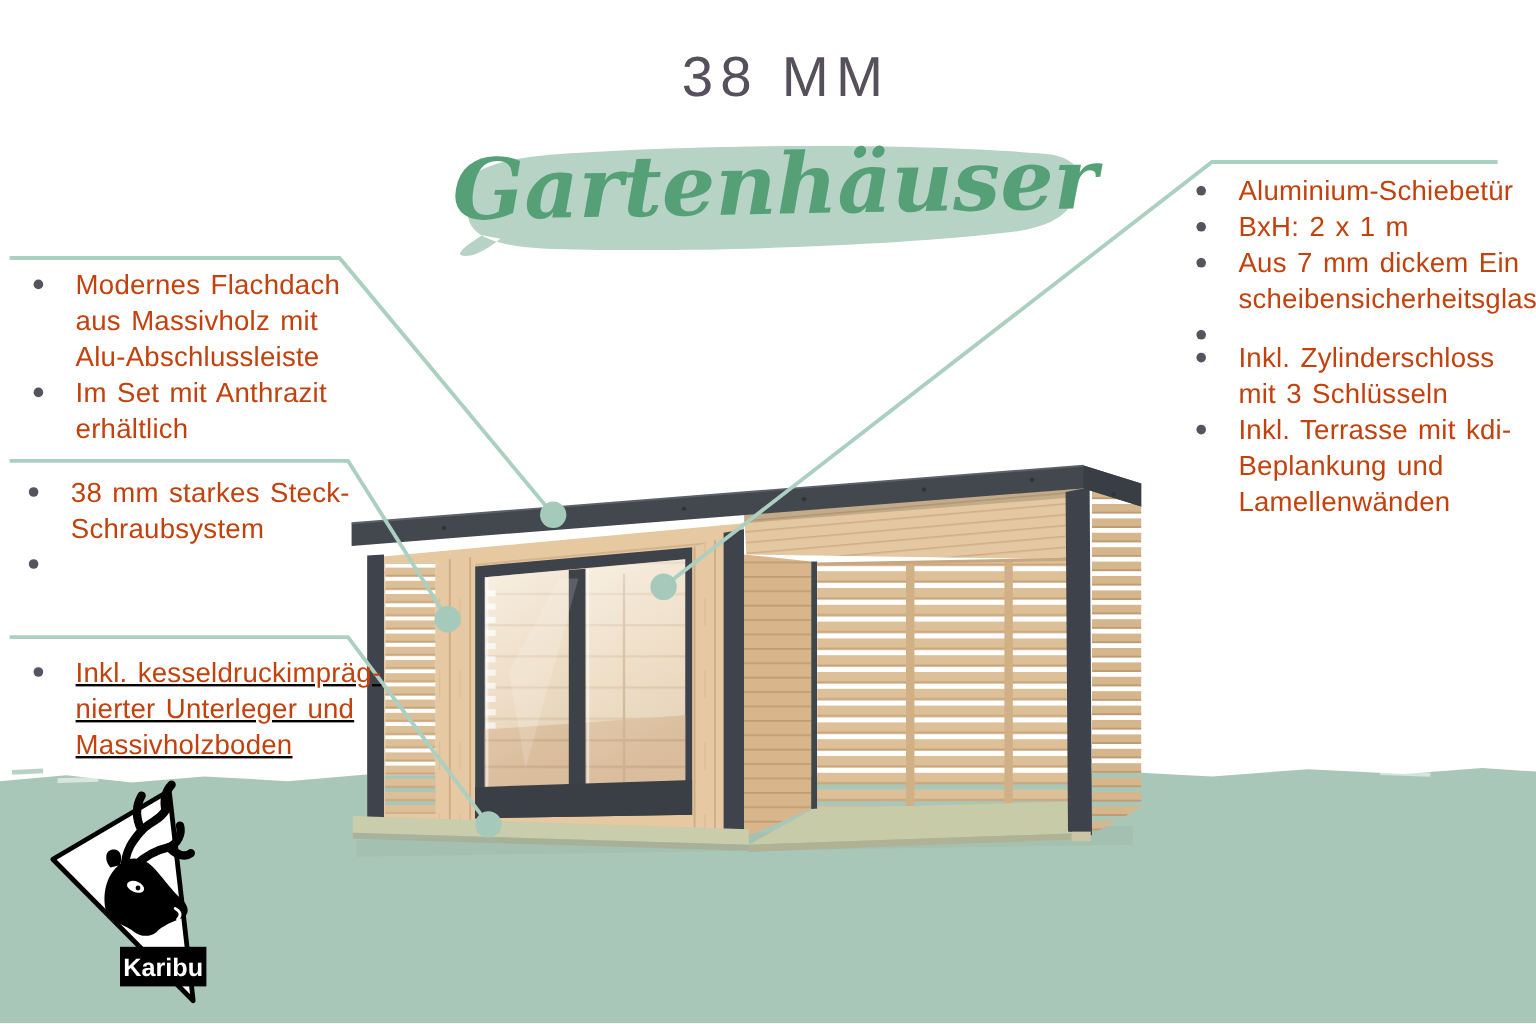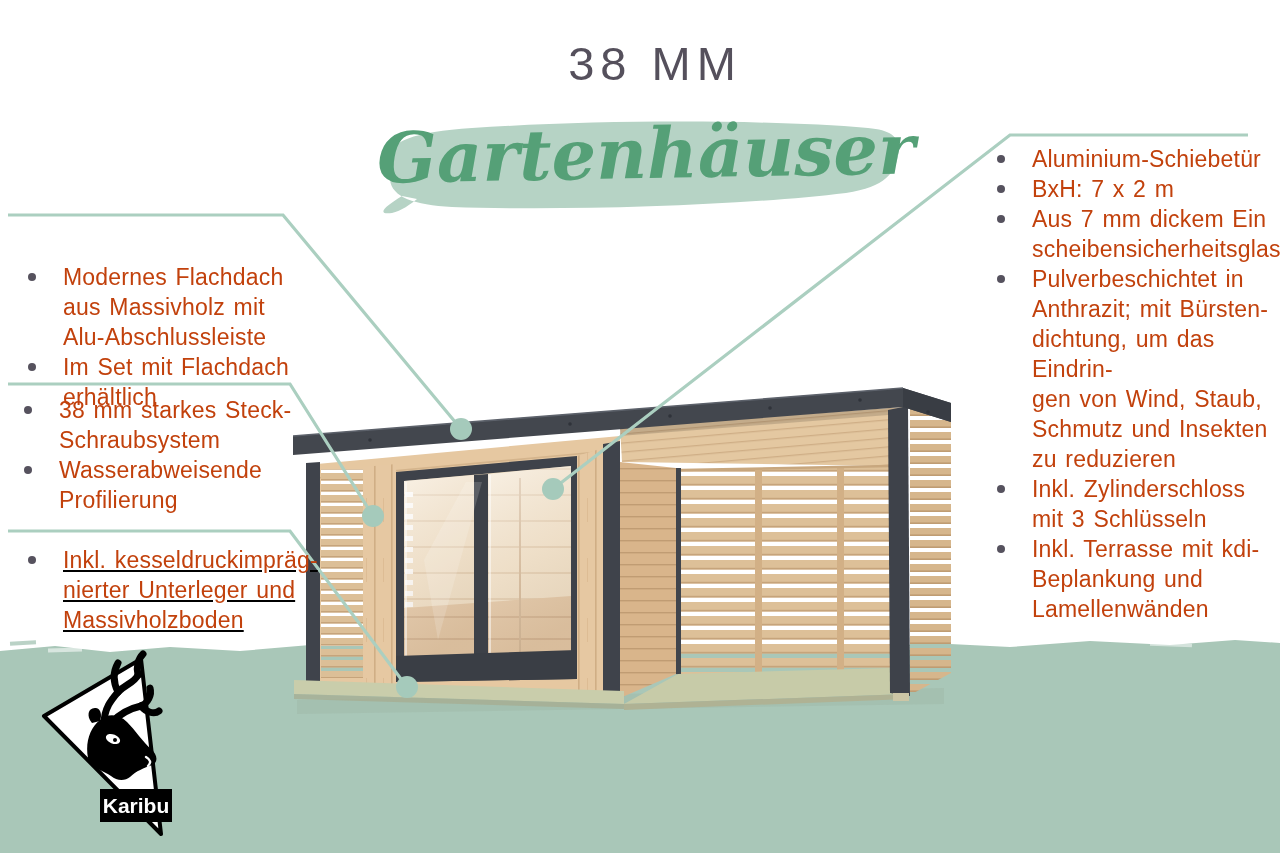--- a/index.html
+++ b/index.html
@@ -10,21 +10,21 @@
     font-size:47px;font-weight:400;letter-spacing:6px;color:#55505c;margin:0;}
   .script-title{position:absolute;left:0;top:112px;width:1292px;text-align:center;z-index:2;
     font-family:"DejaVu Serif", serif;font-style:italic;font-weight:700;
     font-size:70px;color:#55a077;margin:0;transform:rotate(-1deg);}
   .callout{position:absolute;z-index:2;}
   .callout ul{list-style:none;margin:0;padding:0;}
   .callout li{display:flex;align-items:flex-start;}
   .blt{flex:none;width:8px;height:8px;border-radius:50%;background:#56525e;margin-top:11px;}
   .txt{margin-left:27px;white-space:pre-line;font-size:23px;line-height:30px;color:#c2410c;
        letter-spacing:0.2px;word-spacing:2px;}
-  .co-left1{left:28px;top:222px;margin-top:40px;}
+  .co-left1{left:28px;top:222px;}
   .co-left2{left:24px;top:395px;}
   .co-left3{left:28px;top:545px;text-decoration:underline;}
   .co-right{left:997px;top:144px;}
 </style>
 </head>
 <body>
 
 <div class="stage">
 
 <svg class="layer" width="1280" height="853" viewBox="0 0 1280 853">
@@ -238,37 +238,35 @@
 <div class="callout co-left1">
   <ul>
     <li>
       <span class="blt"></span>
       <span class="txt">Modernes Flachdach
 aus Massivholz mit
 Alu-Abschlussleiste</span>
     </li>
     <li>
       <span class="blt"></span>
-      <span class="txt">Im Set mit Flachdach
+      <span class="txt">Im Set mit Anthrazit
 erhältlich</span>
     </li>
   </ul>
 </div>
 
 <div class="callout co-left2">
   <ul>
     <li>
       <span class="blt"></span>
       <span class="txt">38 mm starkes Steck-
 Schraubsystem</span>
     </li>
     <li>
       <span class="blt"></span>
-      <span class="txt">Wasserabweisende
-Profilierung</span>
     </li>
   </ul>
 </div>
 
 <div class="callout co-left3">
   <ul>
     <li>
       <span class="blt"></span>
       <span class="txt">Inkl. kesseldruckimpräg-
 nierter Unterleger und
@@ -278,35 +276,29 @@
 </div>
 
 <div class="callout co-right">
   <ul>
     <li>
       <span class="blt"></span>
       <span class="txt">Aluminium-Schiebetür</span>
     </li>
     <li>
       <span class="blt"></span>
-      <span class="txt">BxH: 7 x 2 m</span>
+      <span class="txt">BxH: 2 x 1 m</span>
     </li>
     <li>
       <span class="blt"></span>
       <span class="txt">Aus 7 mm dickem Ein
 scheibensicherheitsglas</span>
     </li>
     <li>
       <span class="blt"></span>
-      <span class="txt">Pulverbeschichtet in
-Anthrazit; mit Bürsten-
-dichtung, um das Eindrin-
-gen von Wind, Staub,
-Schmutz und Insekten
-zu reduzieren</span>
     </li>
     <li>
       <span class="blt"></span>
       <span class="txt">Inkl. Zylinderschloss
 mit 3 Schlüsseln</span>
     </li>
     <li>
       <span class="blt"></span>
       <span class="txt">Inkl. Terrasse mit kdi-
 Beplankung und

